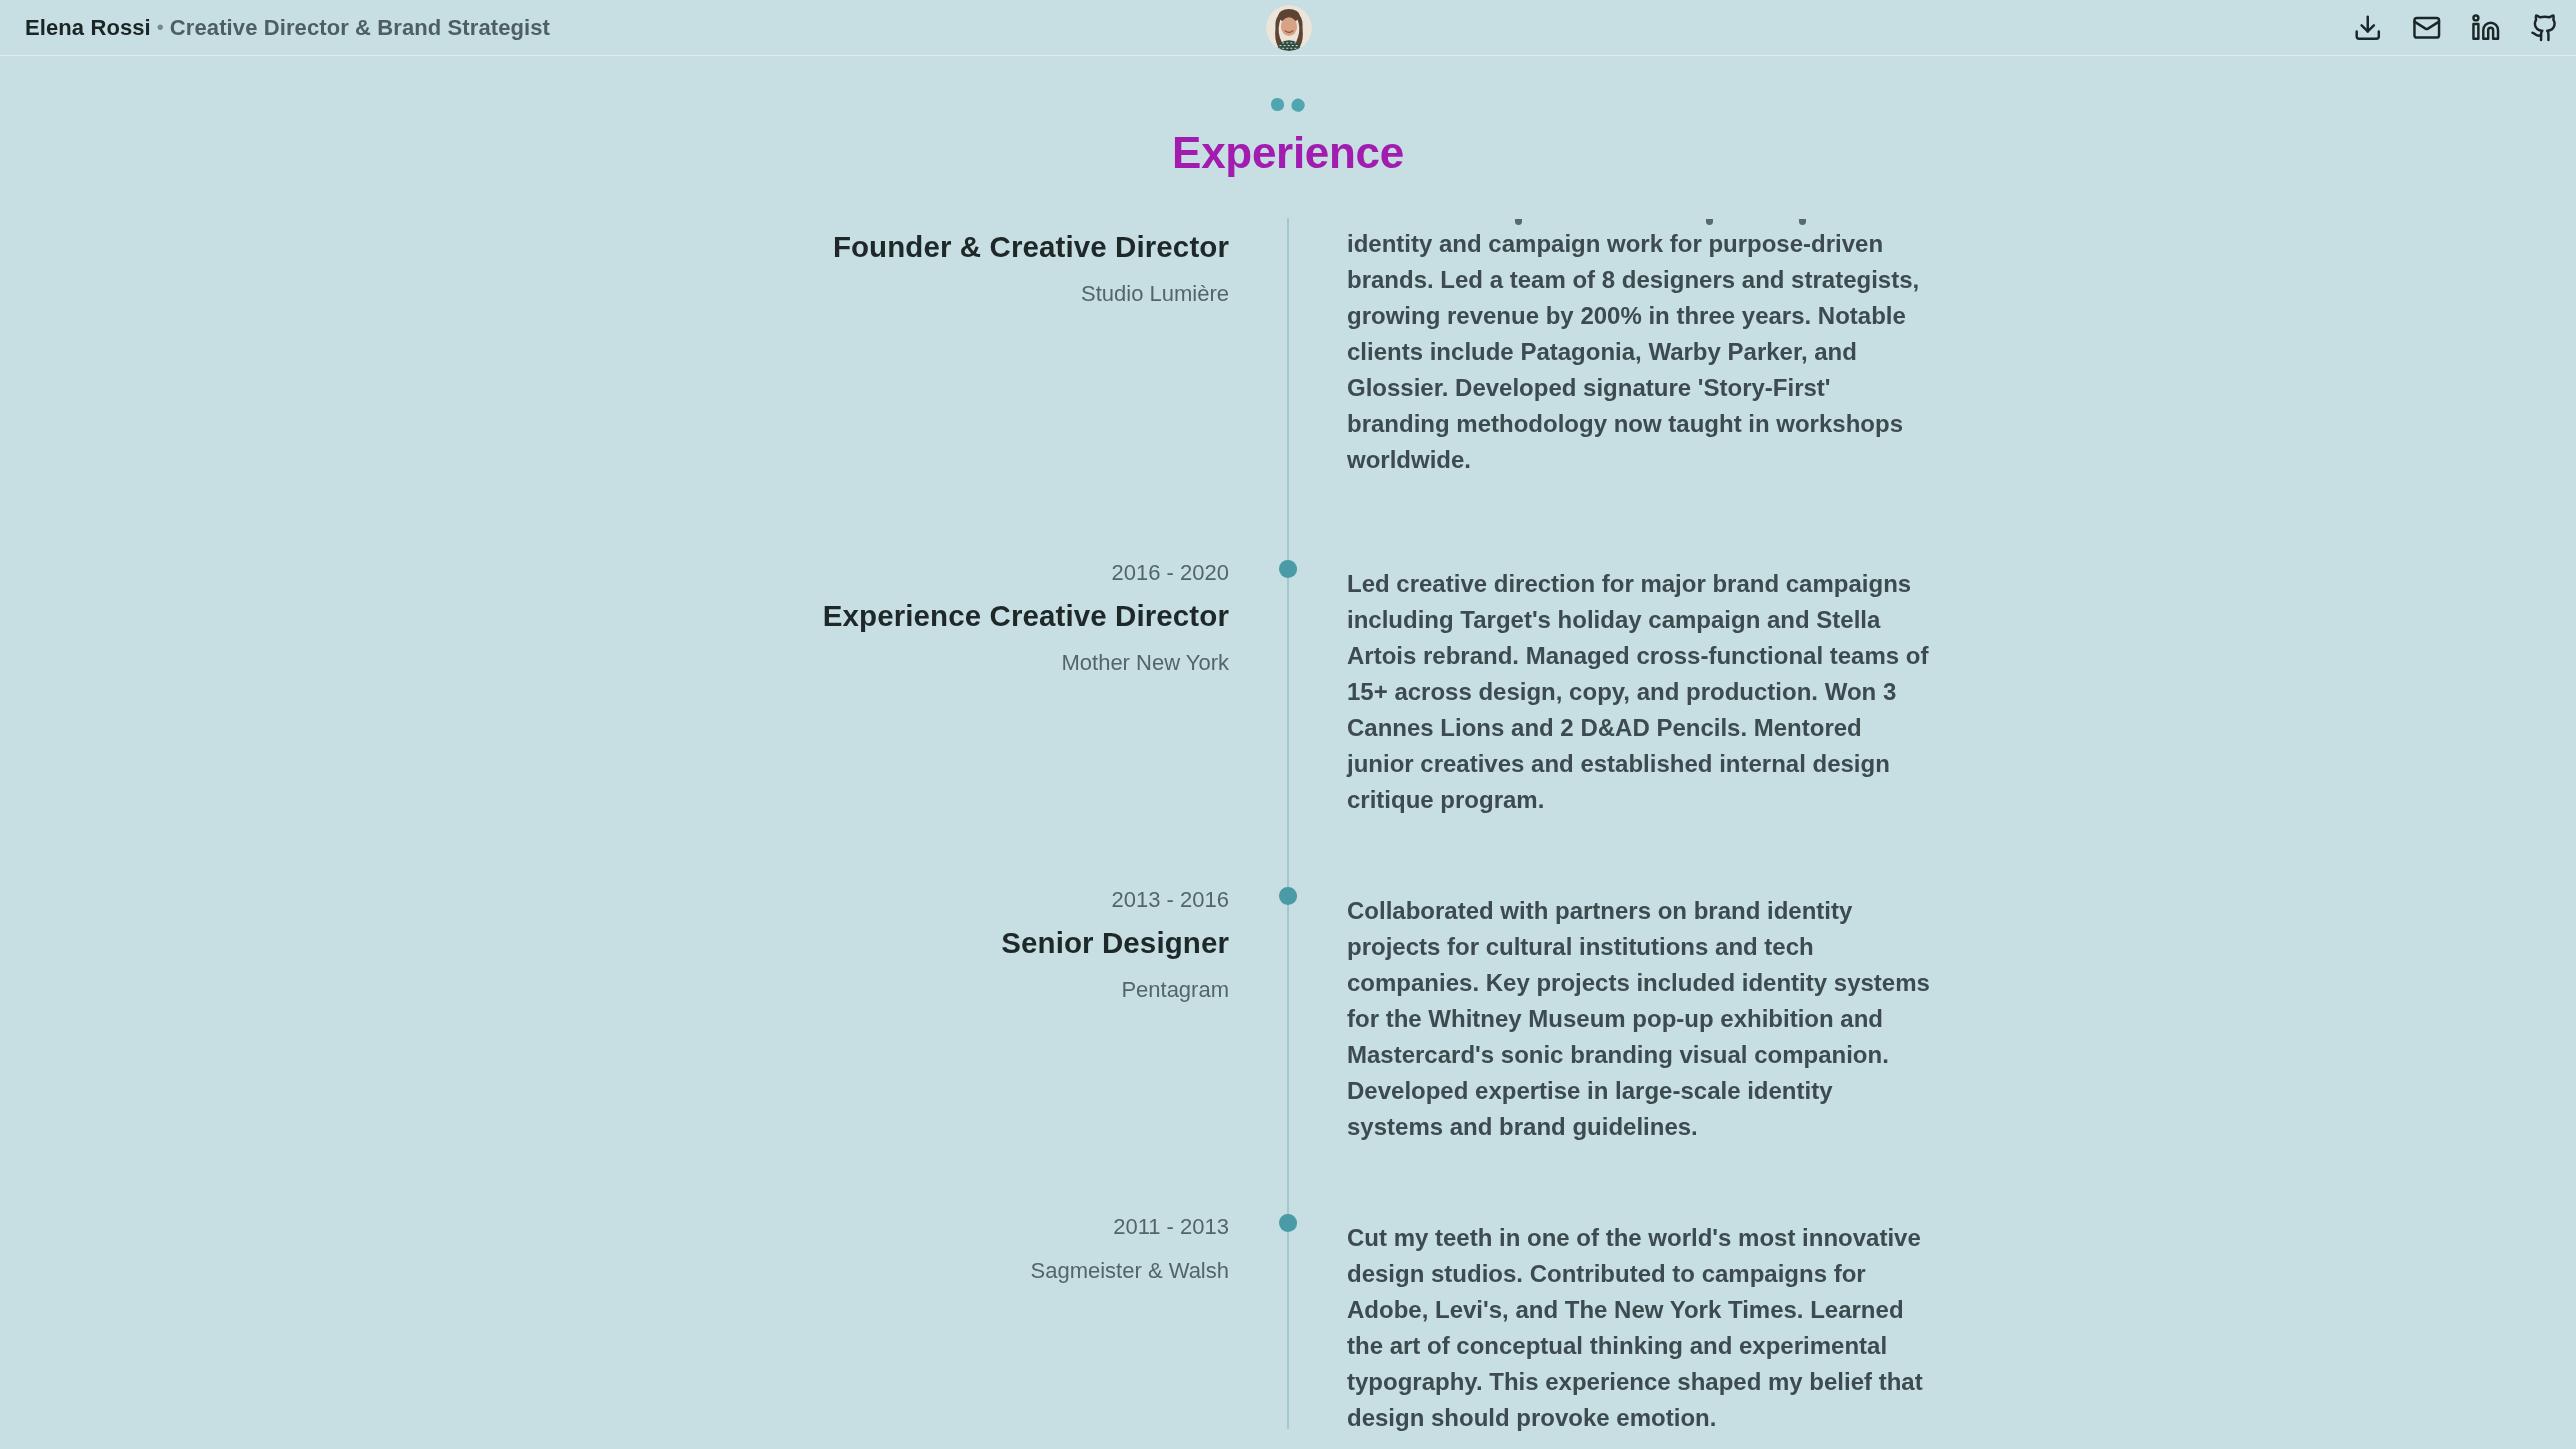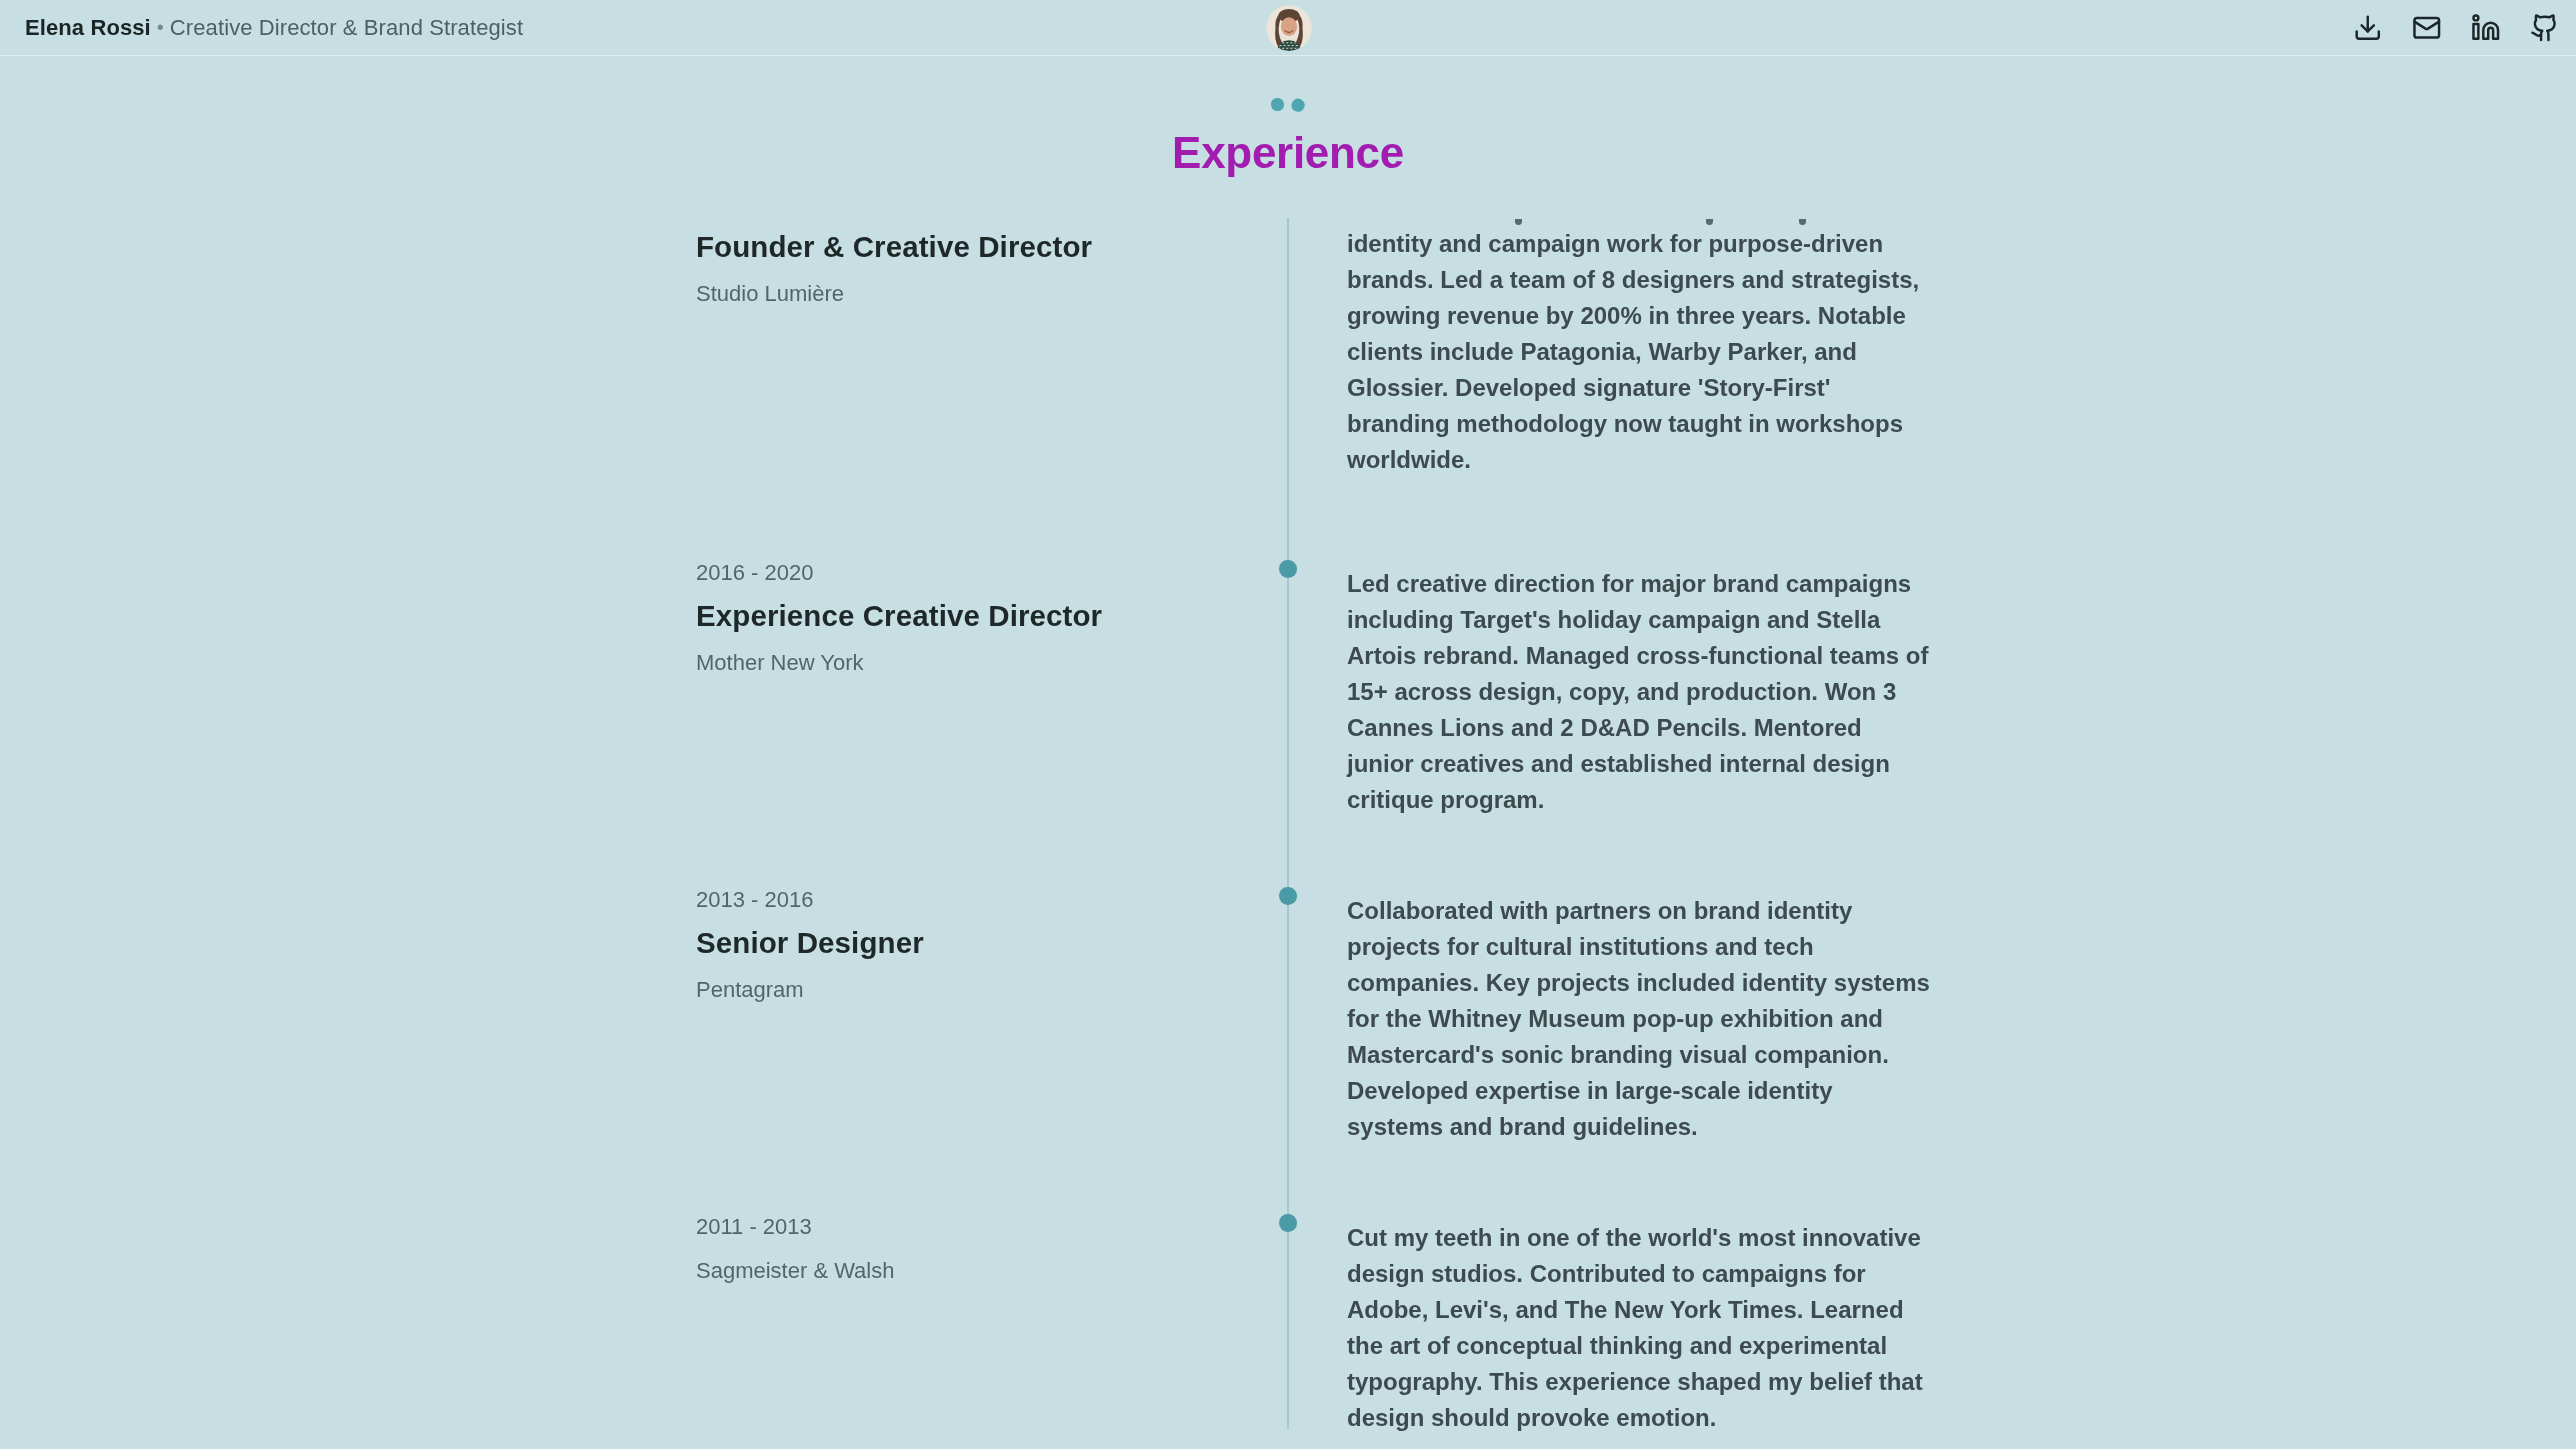--- a/index.html
+++ b/index.html
@@ -28,21 +28,21 @@
     background:var(--bg);
     border-bottom:1.3px solid rgba(255,255,255,.45);
     z-index:20;
   }
   .header-left{
     position:absolute;left:25px;top:0;height:100%;
     display:flex;align-items:center;gap:6px;
   }
   .header-name{font-size:22px;font-weight:700;color:#1c2526;letter-spacing:0.1px;}
   .header-sep{font-size:20px;color:#76898c;}
-  .header-subtitle{font-size:22px;font-weight:400;color:#4d5f62;letter-spacing:0.1px;}
+  .header-subtitle{font-size:22px;font-weight:700;color:#4d5f62;letter-spacing:0.1px;}
   .avatar{
     position:absolute;left:1266px;top:5.4px;width:46px;height:46px;border-radius:50%;
     overflow:hidden;display:block;
   }
   .header-icons{
     position:absolute;right:17px;top:0;height:100%;
     display:flex;align-items:center;gap:29.5px;
   }
   .icon-btn{
     width:29.5px;height:29.5px;display:flex;align-items:center;justify-content:center;
@@ -68,21 +68,21 @@
   }
 
   
   .timeline{position:absolute;top:0;left:0;right:0;bottom:0;z-index:1;}
   .timeline-line{
     position:absolute;left:1287px;top:218px;width:2px;height:1211px;
     background:var(--line);
   }
   .entry{position:absolute;left:0;right:0;height:327px;}
   .entry-left{
-    position:absolute;right:1276px;top:0;width:604px;text-align:left;
+    position:absolute;right:1347px;top:0;width:604px;text-align:right;
   }
   .entry-dates{font-size:22px;color:var(--gray);line-height:28px;}
   .entry-title{font-size:29.5px;font-weight:700;color:var(--ink);line-height:35px;margin-top:10.7px;letter-spacing:0.1px;}
   .entry-company{font-size:22px;color:var(--gray);line-height:28px;margin-top:16px;}
   .timeline-dot{
     position:absolute;left:1279px;top:1.3px;width:18px;height:18px;
     background:var(--accent);
     border-radius:50% 47% 53% 50% / 48% 52% 48% 52%;
   }
   .entry-desc{

